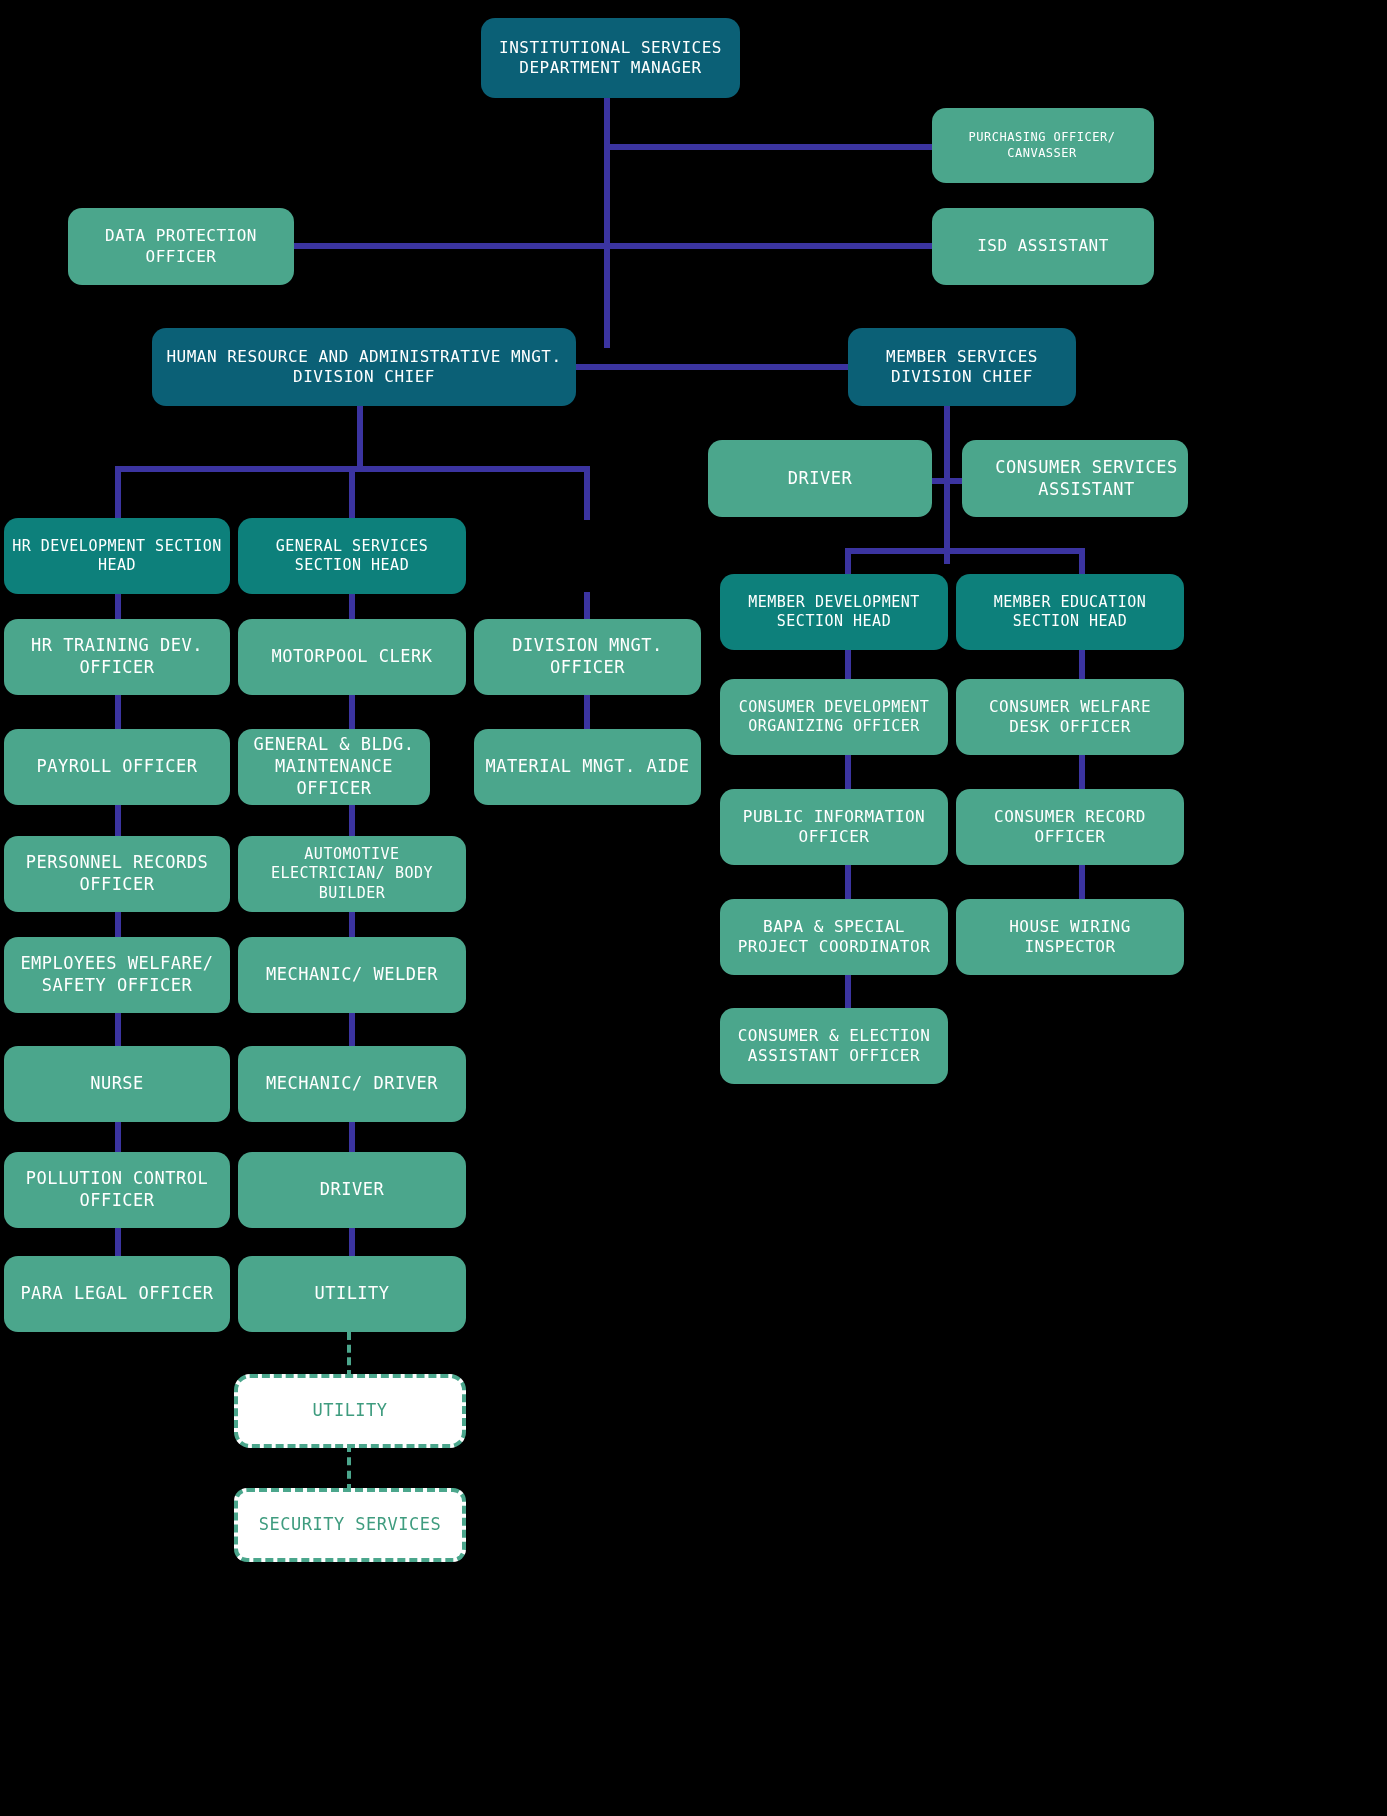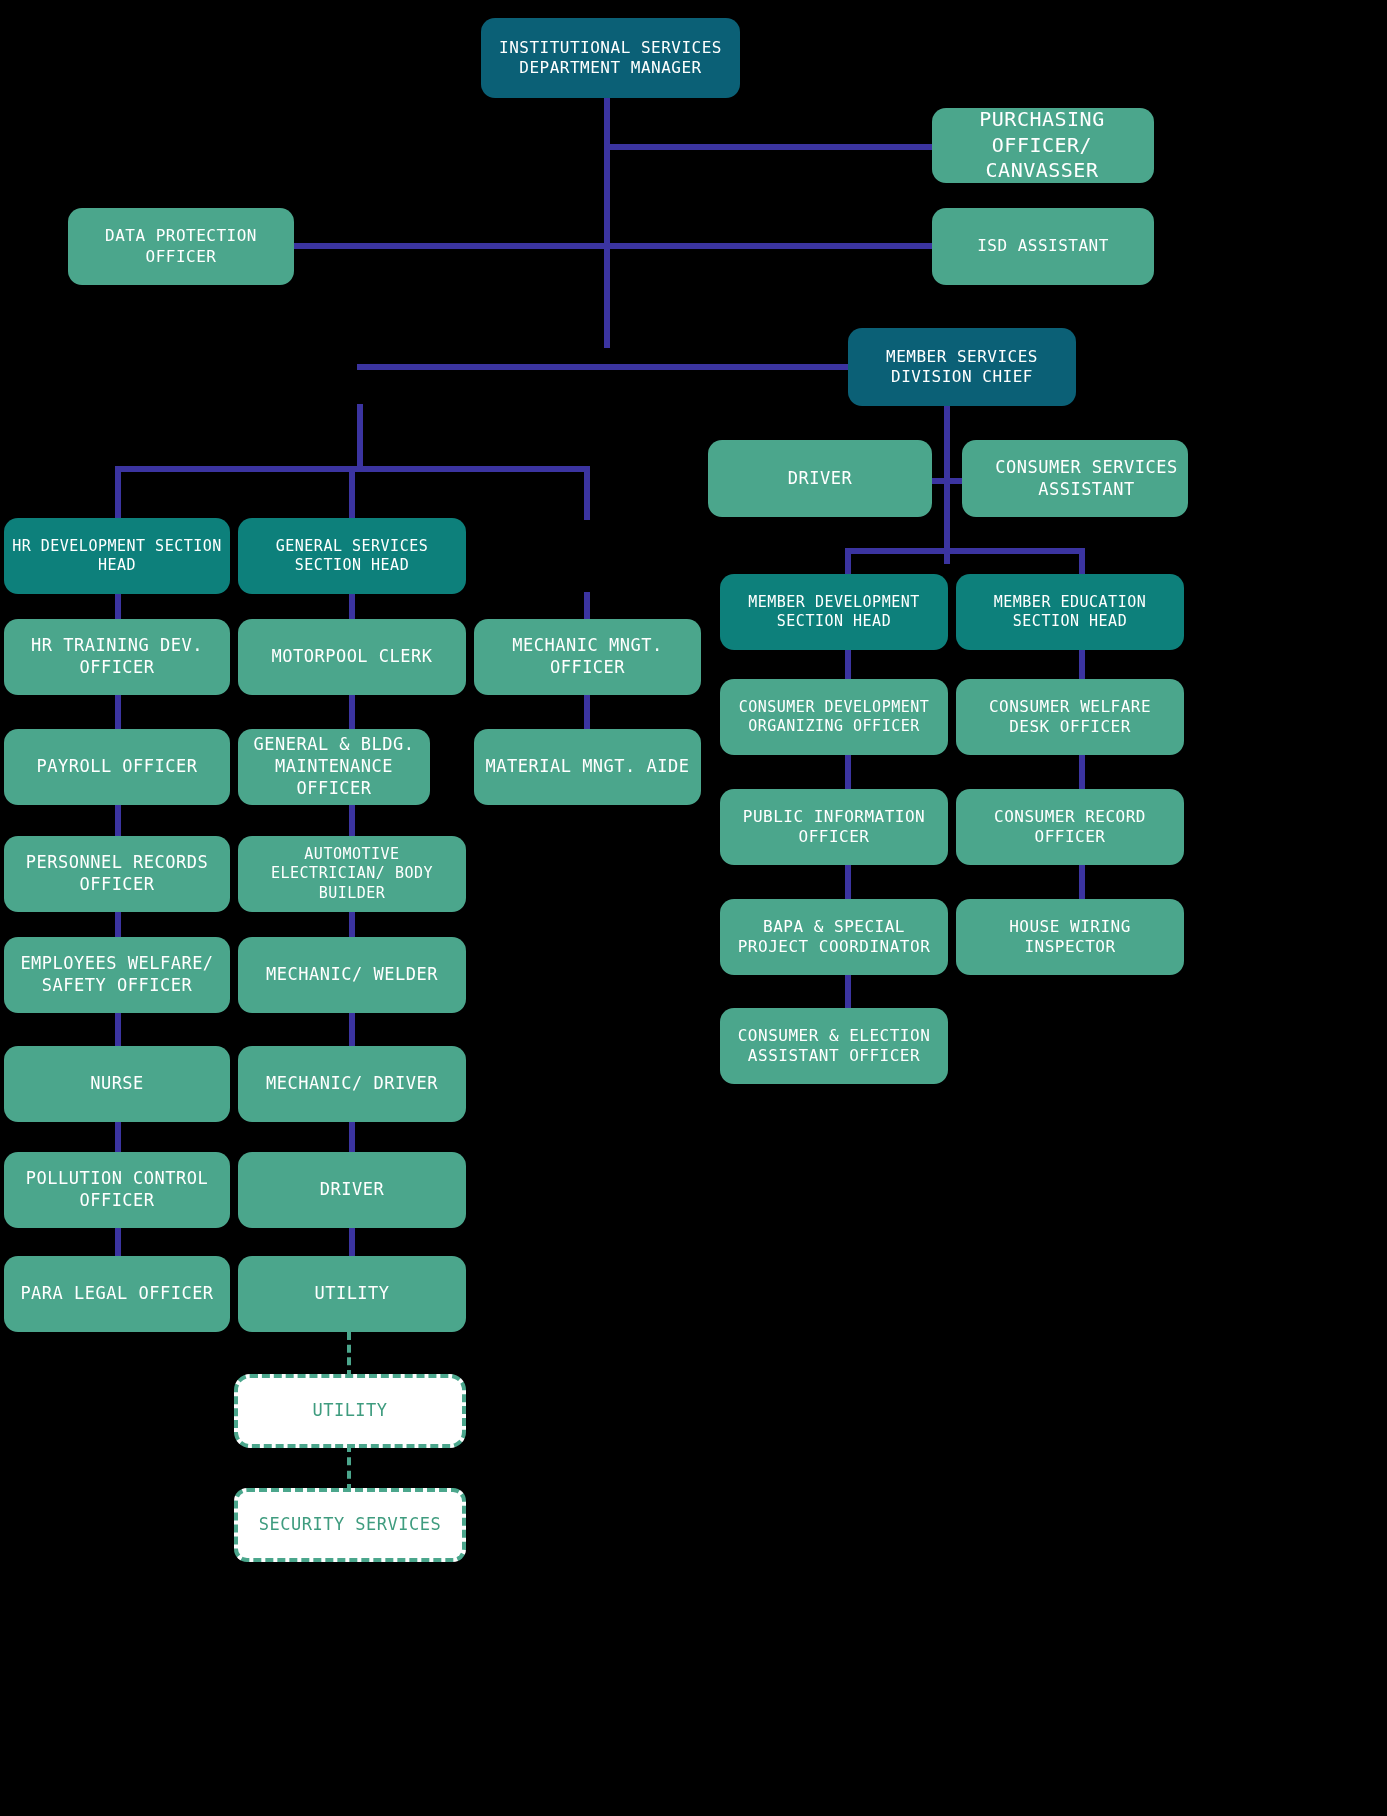--- a/index.html
+++ b/index.html
@@ -65,32 +65,35 @@
   <div class="line" style="left:1079px;top:548px;width:6px;height:30px;"></div>
 
   <div class="line" style="left:845px;top:648px;width:6px;height:380px;"></div>
 
   <div class="line" style="left:1079px;top:648px;width:6px;height:270px;"></div>
 
   <div class="node lvl-top" style="left:481px;top:18px;width:259px;height:80px;font-size:16px;">
     <span>INSTITUTIONAL SERVICES DEPARTMENT MANAGER</span>
   </div>
 
-  <div class="node lvl-staff" style="left:932px;top:108px;width:222px;height:75px;font-size:20px;padding-left:6px;">
+  <div class="node lvl-staff" style="left:932px;top:108px;width:222px;height:75px;font-size:12px;padding-left:6px;">
     <span>PURCHASING OFFICER/ CANVASSER</span>
   </div>
 
   <div class="node lvl-staff" style="left:68px;top:208px;width:226px;height:77px;font-size:16px;">
     <span>DATA PROTECTION OFFICER</span>
   </div>
 
   <div class="node lvl-staff" style="left:932px;top:208px;width:222px;height:77px;font-size:16px;">
     <span>ISD ASSISTANT</span>
   </div>
 
+  <div class="node lvl-chief" style="left:152px;top:328px;width:424px;height:78px;font-size:16px;">
+    <span>HUMAN RESOURCE AND ADMINISTRATIVE MNGT. DIVISION CHIEF</span>
+  </div>
 
   <div class="node lvl-chief" style="left:848px;top:328px;width:228px;height:78px;font-size:16px;">
     <span>MEMBER SERVICES DIVISION CHIEF</span>
   </div>
 
   <div class="node lvl-head" style="left:4px;top:518px;width:226px;height:76px;font-size:15px;">
     <span>HR DEVELOPMENT SECTION HEAD</span>
   </div>
   <div class="node lvl-head" style="left:238px;top:518px;width:228px;height:76px;font-size:15px;">
     <span>GENERAL SERVICES SECTION HEAD</span>
@@ -140,21 +143,21 @@
     <span>UTILITY</span>
   </div>
   <div class="node lvl-ghost" style="left:234px;top:1374px;width:232px;height:74px;font-size:17px;">
     <span>UTILITY</span>
   </div>
   <div class="node lvl-ghost" style="left:234px;top:1488px;width:232px;height:74px;font-size:17px;border-radius:13px;">
     <span>SECURITY SERVICES</span>
   </div>
 
   <div class="node lvl-staff" style="left:474px;top:619px;width:227px;height:76px;font-size:17px;">
-    <span>MECHANIC MNGT. OFFICER</span>
+    <span>DIVISION MNGT. OFFICER</span>
   </div>
   <div class="node lvl-staff" style="left:474px;top:729px;width:227px;height:76px;font-size:17px;">
     <span>MATERIAL MNGT. AIDE</span>
   </div>
 
   <div class="node lvl-staff" style="left:708px;top:440px;width:224px;height:77px;font-size:17px;">
     <span>DRIVER</span>
   </div>
   <div class="node lvl-staff" style="left:962px;top:440px;width:226px;height:77px;font-size:17px;padding-left:31px;">
     <span>CONSUMER SERVICES ASSISTANT</span>

